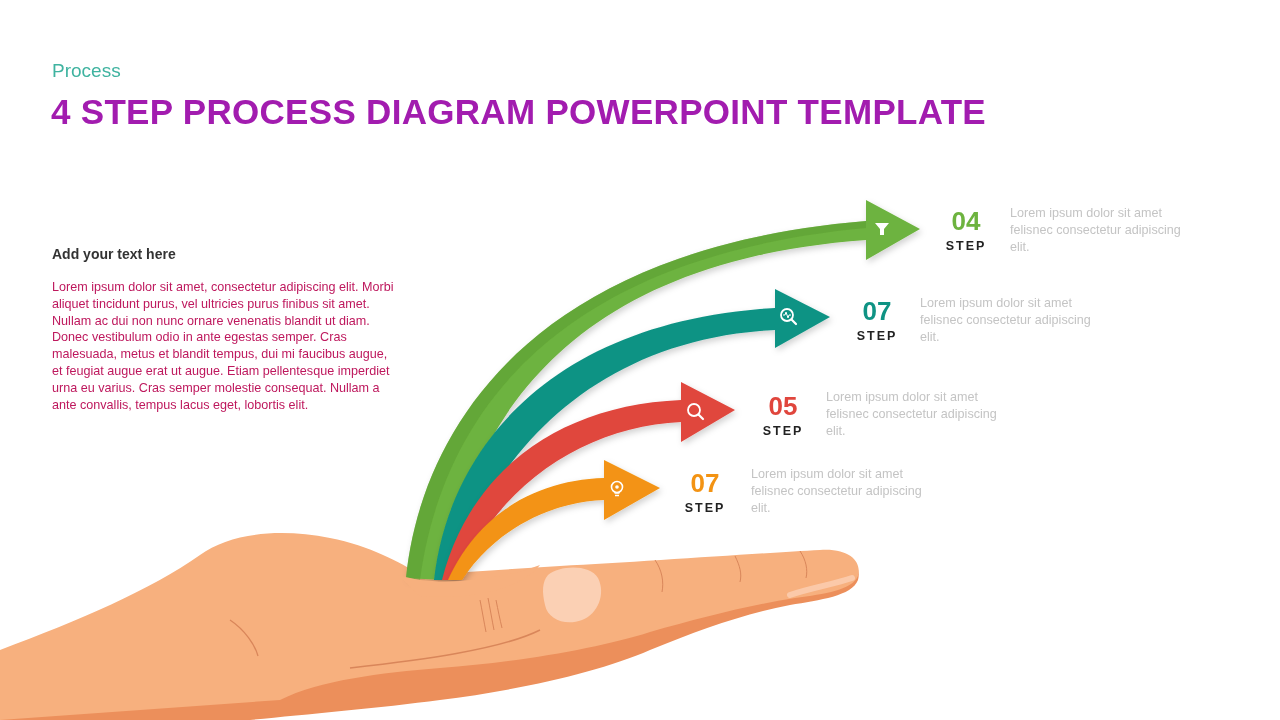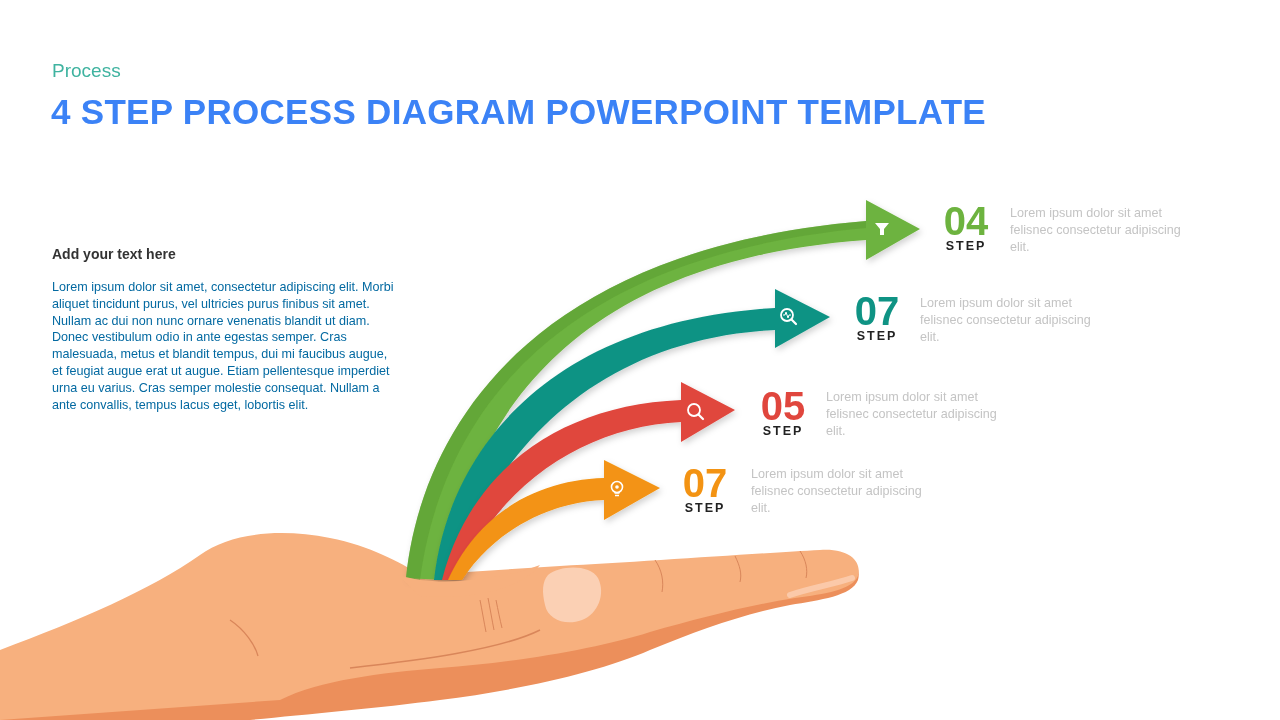--- a/index.html
+++ b/index.html
@@ -7,37 +7,37 @@
     width: 1280px; height: 720px; overflow: hidden;
     background: #ffffff; position: relative;
     font-family: "Liberation Sans", sans-serif;
   }
   .category {
     position: absolute; left: 52px; top: 60px;
     font-size: 19px; color: #3fb3a0;
   }
   .title {
     position: absolute; left: 51px; top: 92px;
-    font-size: 35px; font-weight: bold; color: #3b82f6;
+    font-size: 35px; font-weight: bold; color: #a21caf;
     letter-spacing: 0.3px; white-space: nowrap;
   }
   .side-heading {
     position: absolute; left: 52px; top: 246px;
     font-size: 14px; font-weight: bold; color: #333333;
   }
   .side-body {
     position: absolute; left: 52px; top: 279px; width: 345px;
-    font-size: 12.6px; line-height: 16.8px; color: #0369a1;
+    font-size: 12.6px; line-height: 16.8px; color: #be185d;
   }
   svg.art { position: absolute; left: 0; top: 0; }
   .step {
     position: absolute; width: 70px; text-align: center;
   }
   .step .num {
-    font-size: 40px; font-weight: bold; line-height: 32px; display: block;
+    font-size: 26px; font-weight: bold; line-height: 32px; display: block;
   }
   .step .lbl {
     font-size: 12.5px; font-weight: bold; letter-spacing: 2px;
     color: #222222; display: block; margin-top: 2px;
   }
   .step-desc {
     position: absolute; width: 180px;
     font-size: 12.6px; line-height: 16.8px; color: #c4c4c4;
   }
 </style>

